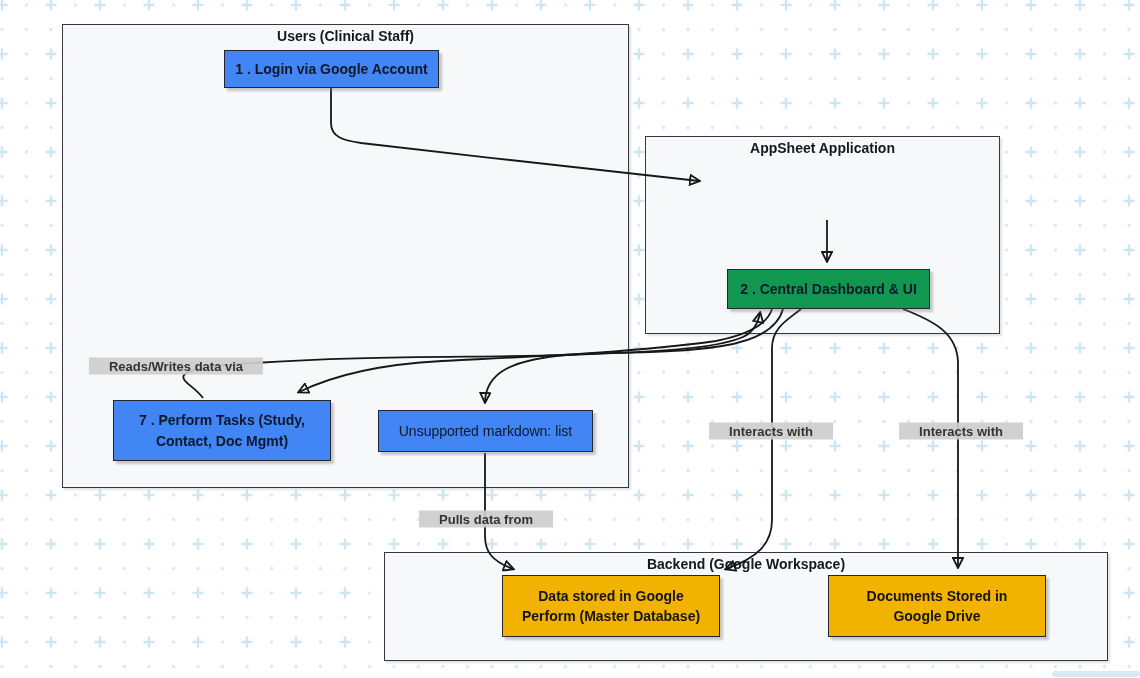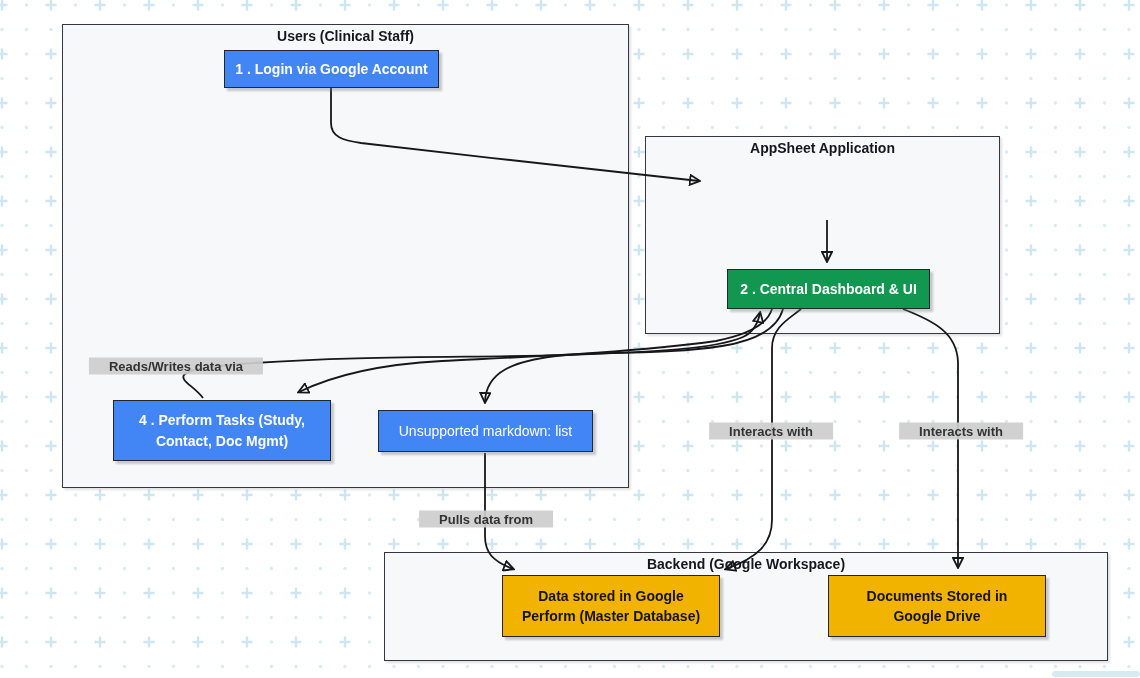--- a/index.html
+++ b/index.html
@@ -30,21 +30,21 @@
     color:#333333;
     font-size:13px;font-weight:600;
     padding:1px 20px;white-space:nowrap;
     z-index:3;
   }
   .node{
     position:absolute;
     display:flex;align-items:center;justify-content:center;
     text-align:center;
     font-size:14px;font-weight:700;line-height:1.45;
-    color:#ffffff;
+    color:#0f172a;
     border:1.6px solid #23262e;
     box-shadow:2.5px 2.5px 2px rgba(120,120,120,0.38);
     white-space:pre-line;
     z-index:4;
     box-sizing:border-box;
   }
   .node.blue{background:#4285f4;}
   .node.red{background:#d9483c;}
   .node.green{background:#119750;}
   .node.yellow{background:#f2b300;color:#141414;}
@@ -97,21 +97,21 @@
     <path d="M903,309 C934,321 957,333 958,362 L958,567" marker-end="url(#arrow)"></path>
   </svg>
 
   <div class="edge-label" style="left:176px;top:366px;">Reads/Writes data via</div>
   <div class="edge-label" style="left:486px;top:519px;">Pulls data from</div>
   <div class="edge-label" style="left:771px;top:431px;">Interacts with</div>
   <div class="edge-label" style="left:961px;top:431px;">Interacts with</div>
 
   <div class="node blue" style="left:224px;top:50px;width:215px;height:38px;">1 . Login via Google Account</div>
   <div class="node green" style="left:727px;top:269px;width:203px;height:40px;">2 . Central Dashboard &amp; UI</div>
-  <div class="node blue" style="left:113px;top:400px;width:218px;height:61px;">4 . Perform Tasks (Study,
+  <div class="node blue" style="left:113px;top:400px;width:218px;height:61px;">7 . Perform Tasks (Study,
 Contact, Doc Mgmt)</div>
   <div class="node blue regular" style="left:378px;top:410px;width:215px;height:42px;">Unsupported markdown: list</div>
   <div class="node yellow" style="left:502px;top:575px;width:218px;height:62px;">Data stored in Google
 Perform (Master Database)</div>
   <div class="node yellow" style="left:828px;top:575px;width:218px;height:62px;">Documents Stored in
 Google Drive</div>
 
   <div class="hscroll-thumb"></div>
 
 </div>

